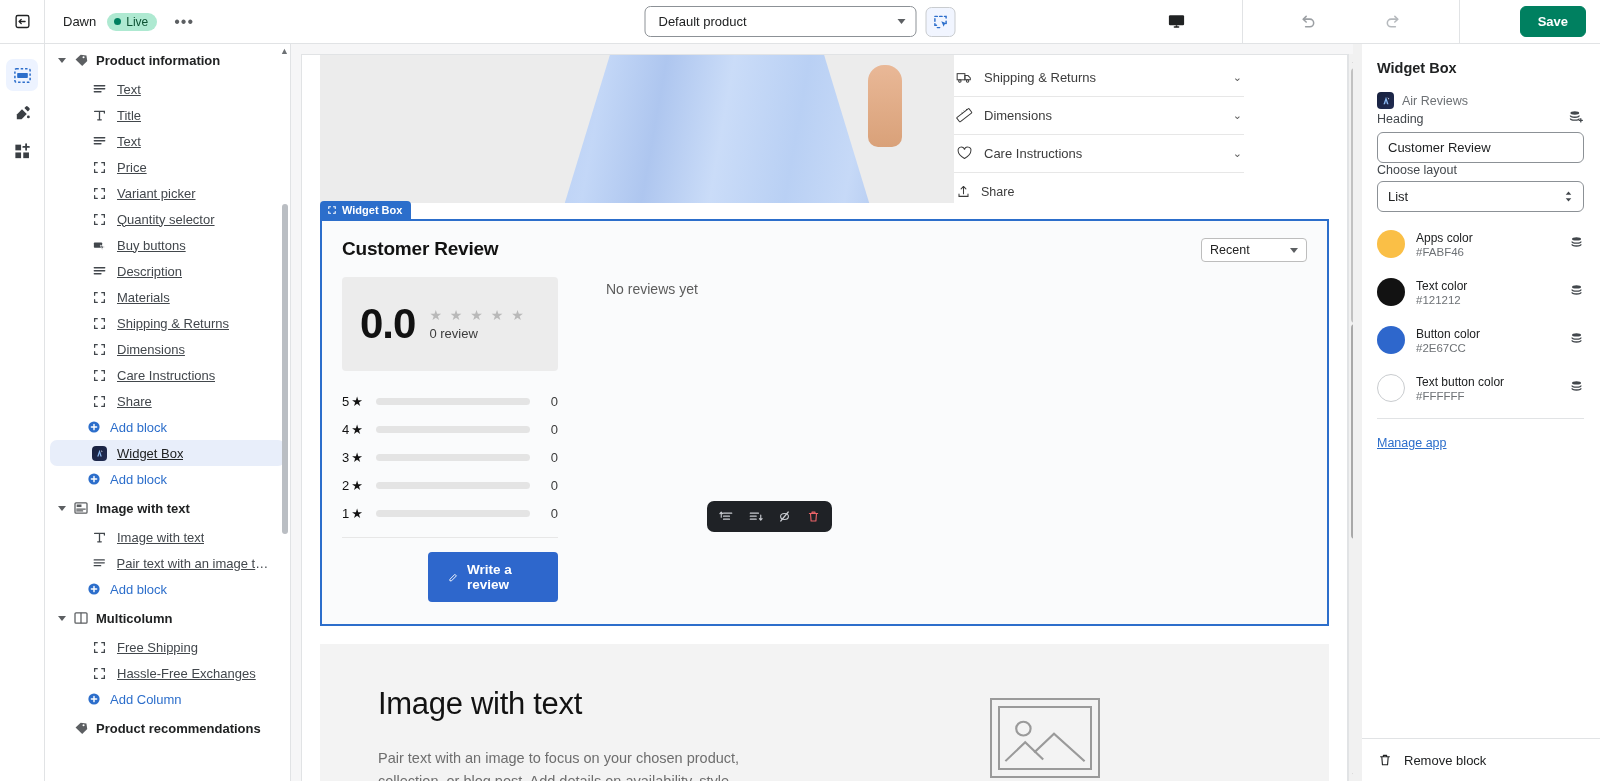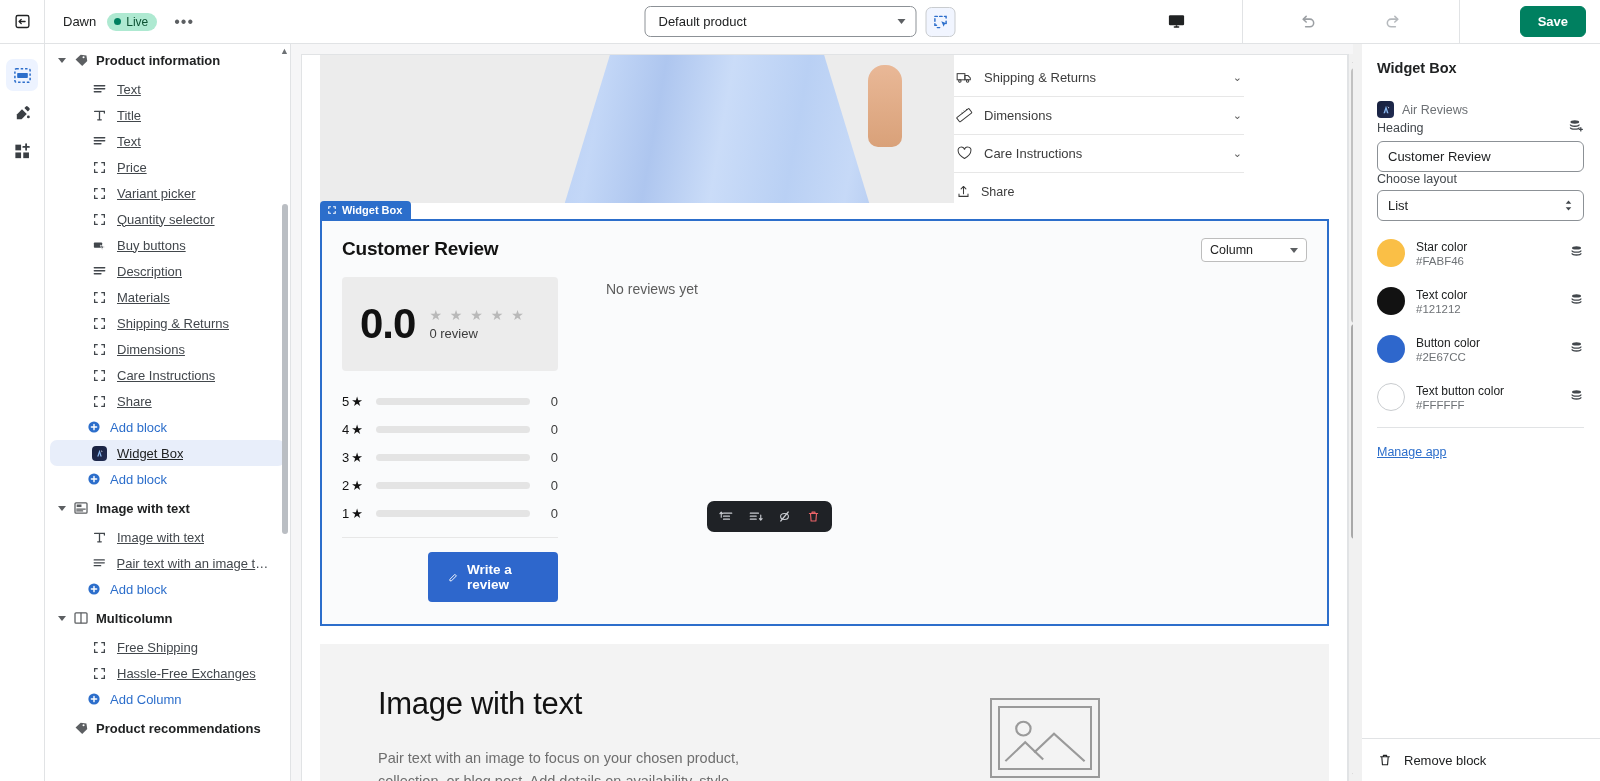--- a/index.html
+++ b/index.html
@@ -189,21 +189,21 @@
   .img-ph { width: 110px; height: 80px; border: 2px solid #9a9a9a; position: relative; }
   .img-ph-in { position: absolute; inset: 6px; border: 2px solid #9a9a9a; overflow: hidden; }
 
   
   .rpanel {
     width: 240px; min-width: 240px; background: #fff; border-left: 1px solid #e1e3e5;
     display: flex; flex-direction: column; position: relative;
   }
   .rp-scroll { flex: 1; padding: 16px 16px 0 16px; overflow-y: auto; }
   .rp-title { font-size: 14.5px; font-weight: 700; color: #202223; }
-  .rp-app { display: flex; align-items: center; gap: 8px; margin-top: 25px; }
+  .rp-app { display: flex; align-items: center; gap: 8px; margin-top: 16px; }
   .rp-app-name { font-size: 12.5px; color: #6d7175; }
   .app-icon {
     width: 17px; height: 17px; border-radius: 4px;
     background: linear-gradient(135deg,#17203d,#212c52); position: relative; overflow: hidden;
     display: flex; align-items: center; justify-content: center;
   }
   .rp-field-lab {
     font-size: 12.5px; color: #42474c; margin-bottom: 4px; display: flex; align-items: center;
   }
   .rp-group { }
@@ -548,21 +548,21 @@
         <div class="wb-tab">
           <svg width="10" height="10" viewBox="0 0 20 20">
               <path d="M7 3.5H3.5V7M13 3.5h3.5V7M7 16.5H3.5V13M13 16.5h3.5V13" stroke="#fff" stroke-width="2.2" fill="none" stroke-linecap="round"></path>
             </svg>
           <span>Widget Box</span>
         </div>
         <div class="widget">
           <div class="wb-head">
             <div class="wb-title">Customer Review</div>
             <div class="wb-sort">
-              <span>Column</span>
+              <span>Recent</span>
               <span class="caret-down"></span>
             </div>
           </div>
           <div class="wb-body">
             <div class="wb-left">
               <div class="score-card">
                 <div class="score-num">0.0</div>
                 <div>
                   <div class="score-stars">★ ★ ★ ★ ★</div>
                   <div class="score-count">0 review</div>
@@ -714,21 +714,21 @@
           <svg width="11" height="13" viewBox="0 0 10 14">
             <path d="M5 1.5L8 5H2zM5 12.5L8 9H2z" fill="#42474c"></path>
           </svg>
         </div>
       </div>
 
       <div style="margin-top:8px;">
         <div class="rp-color-row">
           <span class="swatch" style="background:#FABF46;"></span>
           <span>
-            <span class="col-name" style="display:block;">Star color</span>
+            <span class="col-name" style="display:block;">Apps color</span>
             <span class="col-hex" style="display:block;">#FABF46</span>
           </span>
           <span class="dyn-icon">
             <svg width="15" height="15" viewBox="0 0 20 20">
                 <ellipse cx="10" cy="5.2" rx="6" ry="2.2" fill="#42474c"></ellipse>
                 <path d="M4 8.6c0 1.25 2.7 2.25 6 2.25s6-1 6-2.25" stroke="#42474c" stroke-width="1.8" fill="none"></path>
                 <path d="M4 12.4c0 1.25 2.7 2.25 6 2.25s6-1 6-2.25" stroke="#42474c" stroke-width="1.8" fill="none"></path>
               </svg>
           </span>
         </div>

